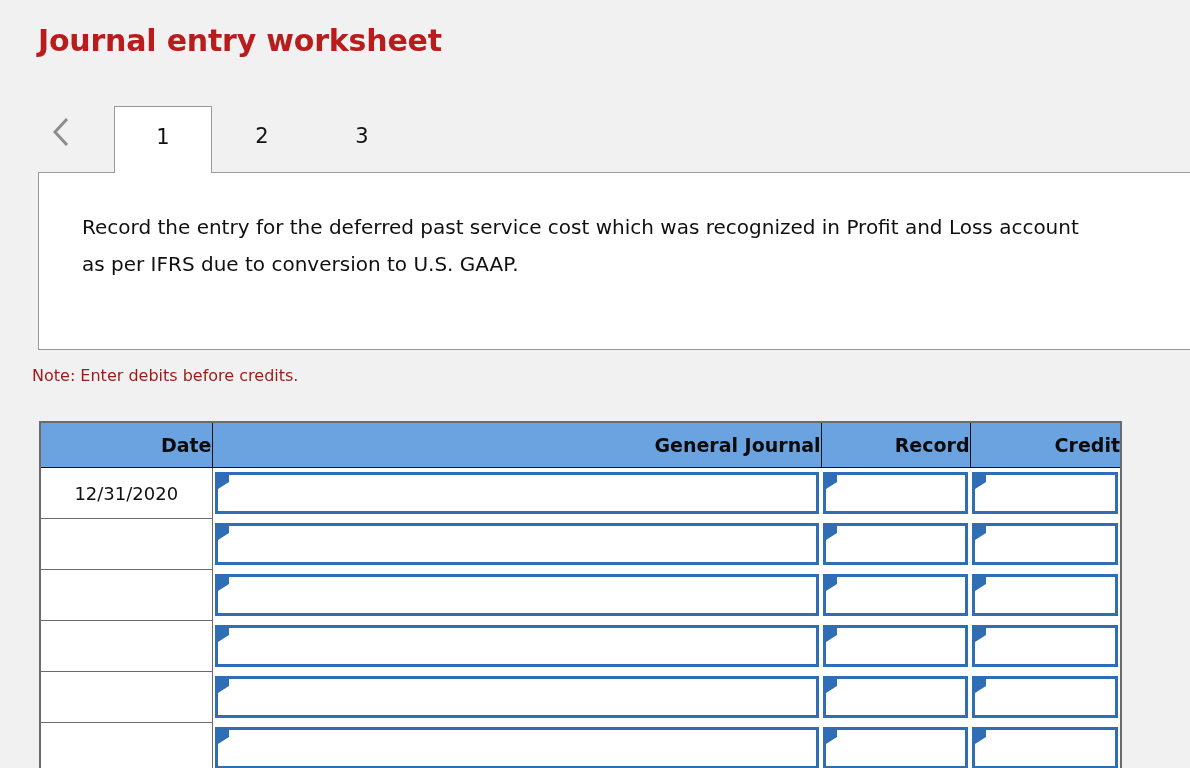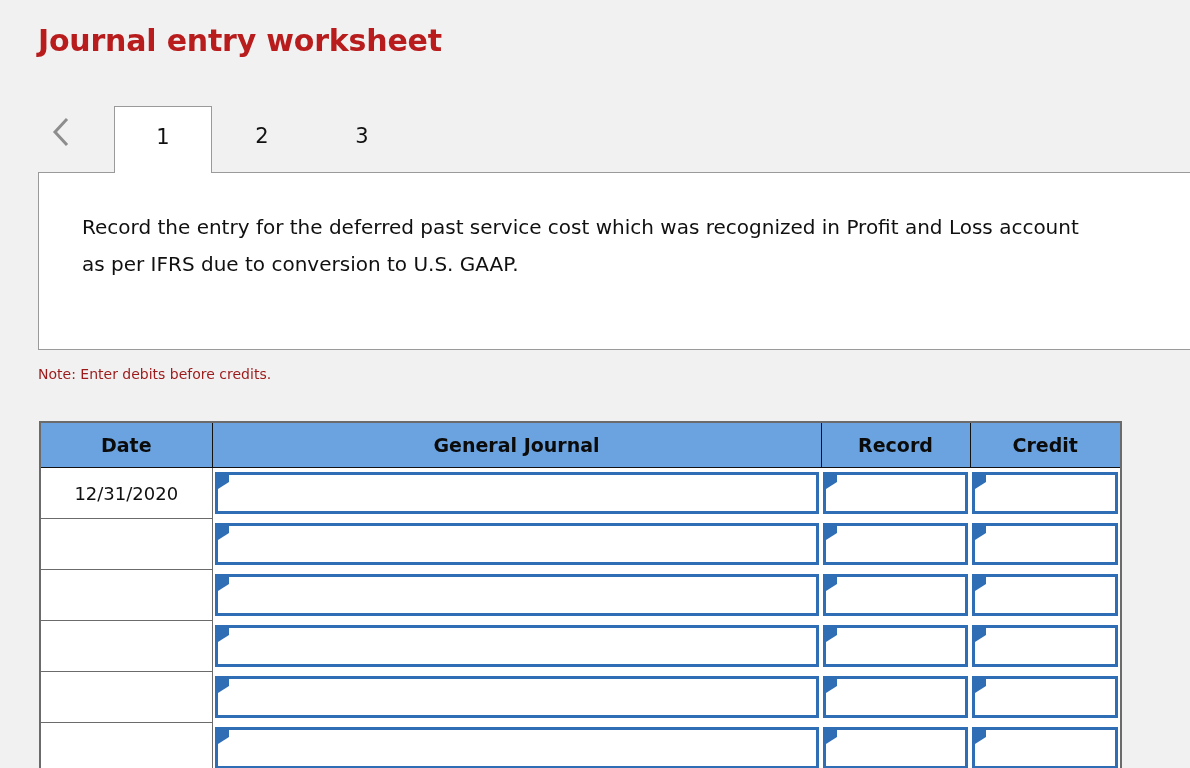--- a/index.html
+++ b/index.html
@@ -102,23 +102,23 @@
     width: 1020px;
     font-size: 20px;
     line-height: 37px;
     color: #101010;
     margin-left: 15px;
   }
 
   
   .note {
     position: absolute;
-    left: 38px;
+    left: 32px;
     top: 366px;
-    font-size: 14px;
+    font-size: 16px;
     color: #9c1a1a;
     font-weight: normal;
     white-space: nowrap;
   }
 
   
   .journal {
     position: absolute;
     left: 39px;
     top: 421px;
@@ -127,21 +127,21 @@
     table-layout: fixed;
   }
   .journal th {
     background: #6ba3e0;
     border: 1px solid #121212;
     border-top: 2px solid #6b6b6b;
     height: 44px;
     font-size: 19px;
     font-weight: bold;
     color: #0b0b0b;
-    text-align: center;
+    text-align: right;
     padding: 0;
   }
   .journal th.th-date   { border-left: 2px solid #6b6b6b; }
   .journal th.th-credit { border-right: 2px solid #6b6b6b; margin-left: 20px; }
 
   .journal td {
     padding: 2px;
     height: 46px;
     background: #ffffff;
   }

